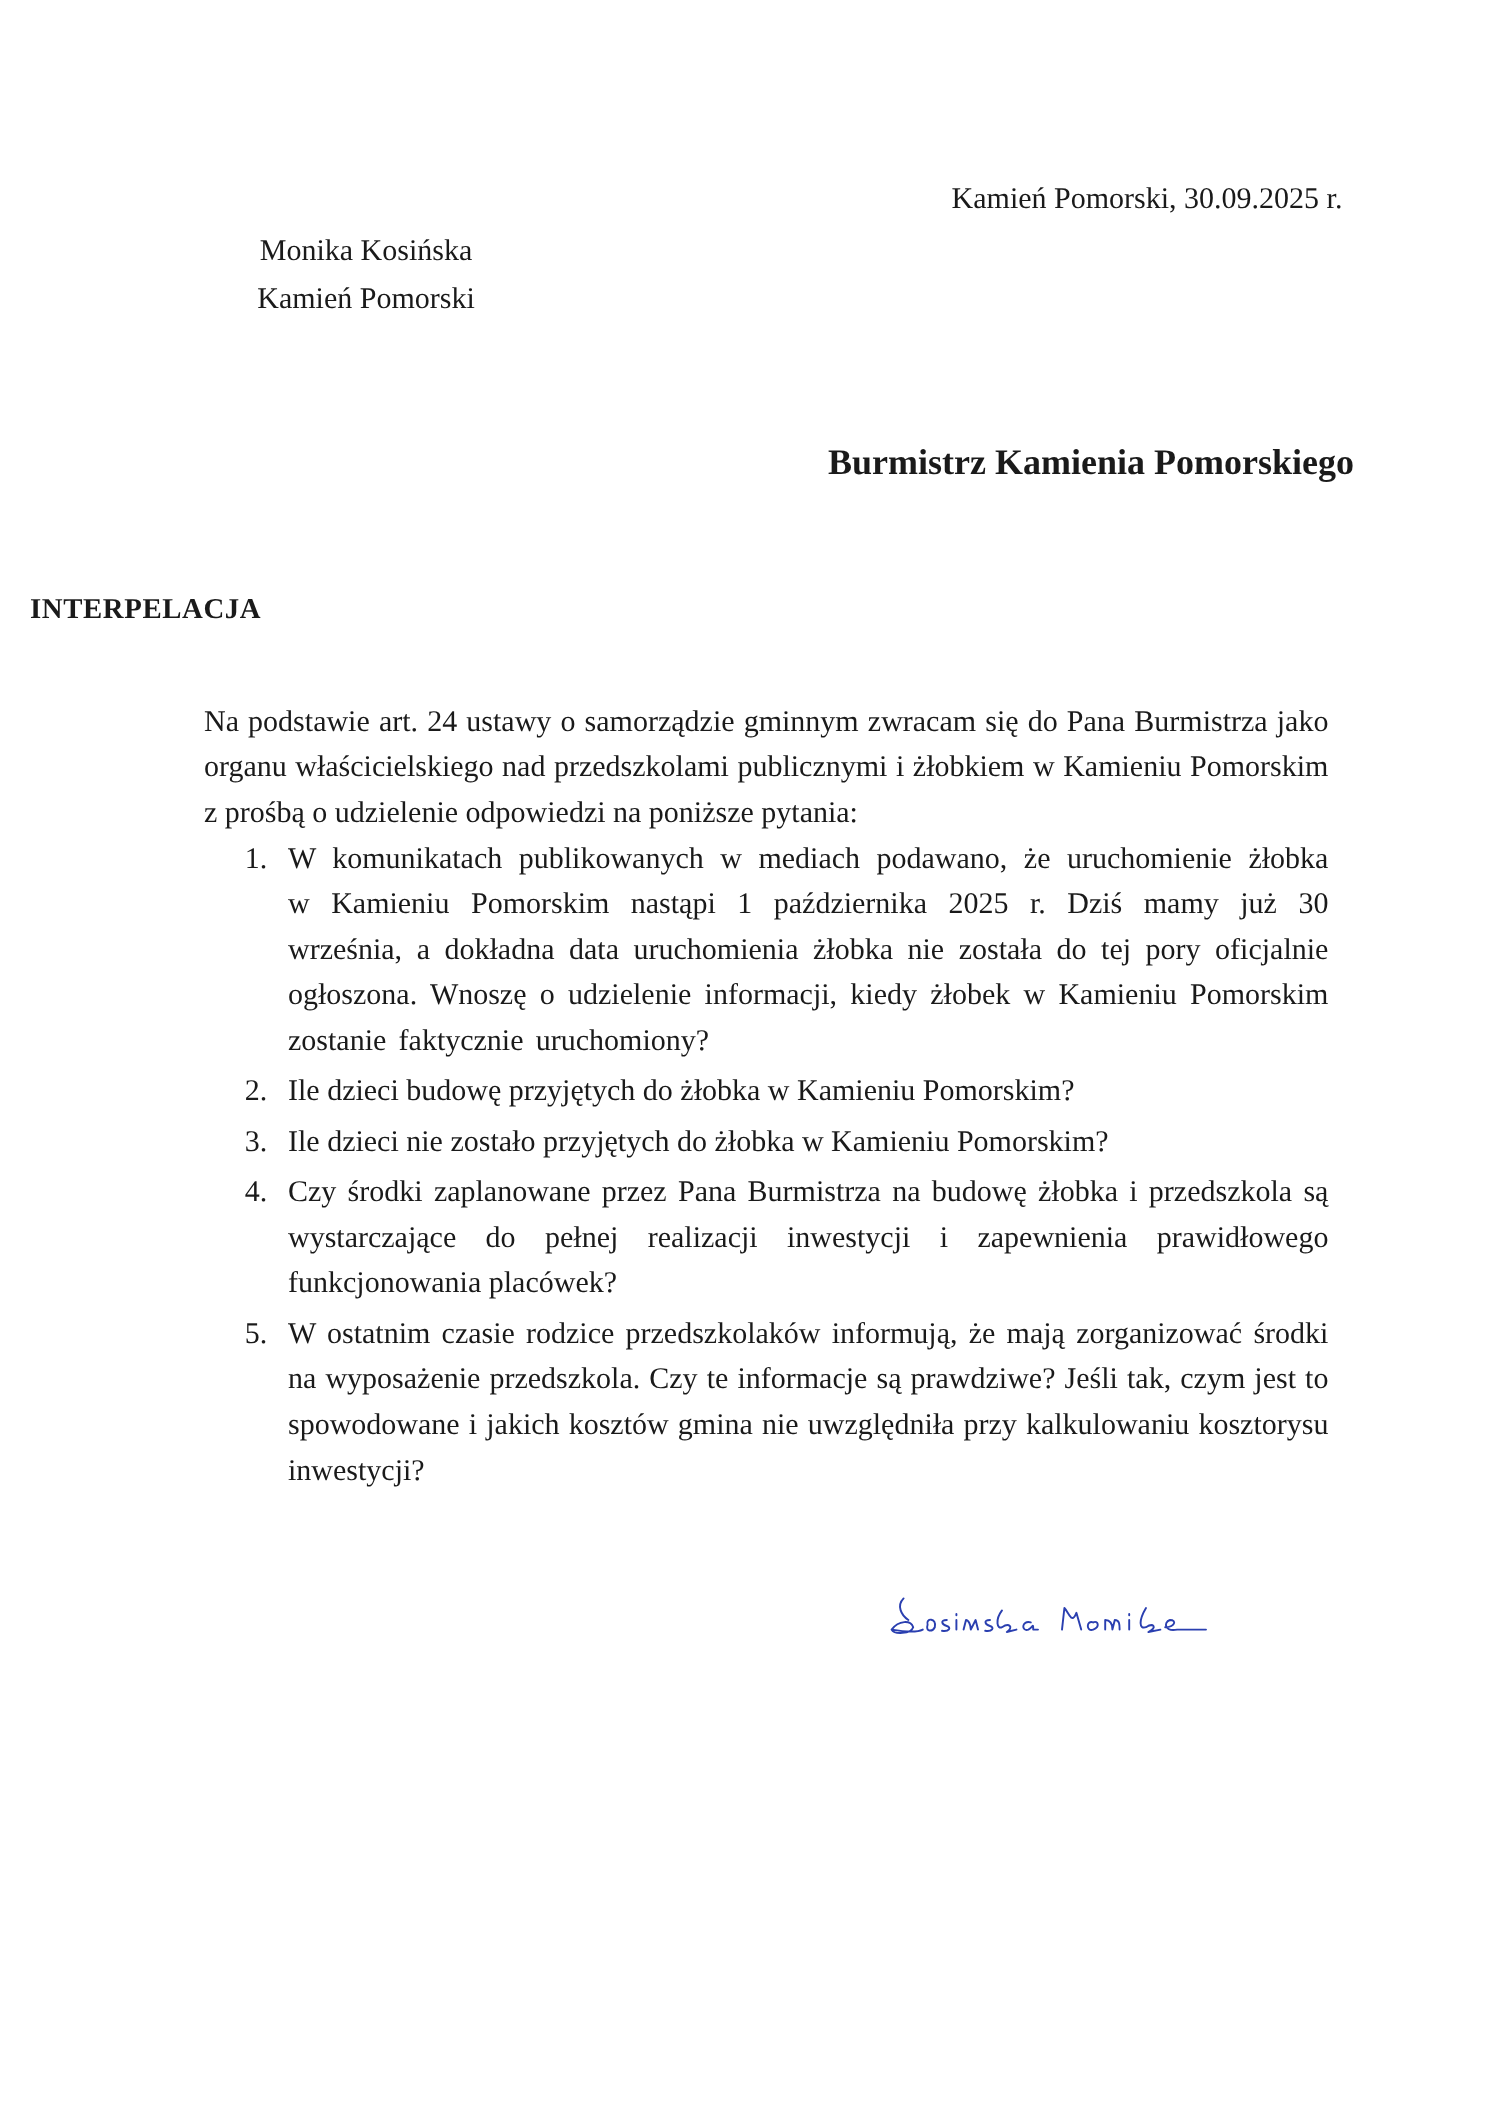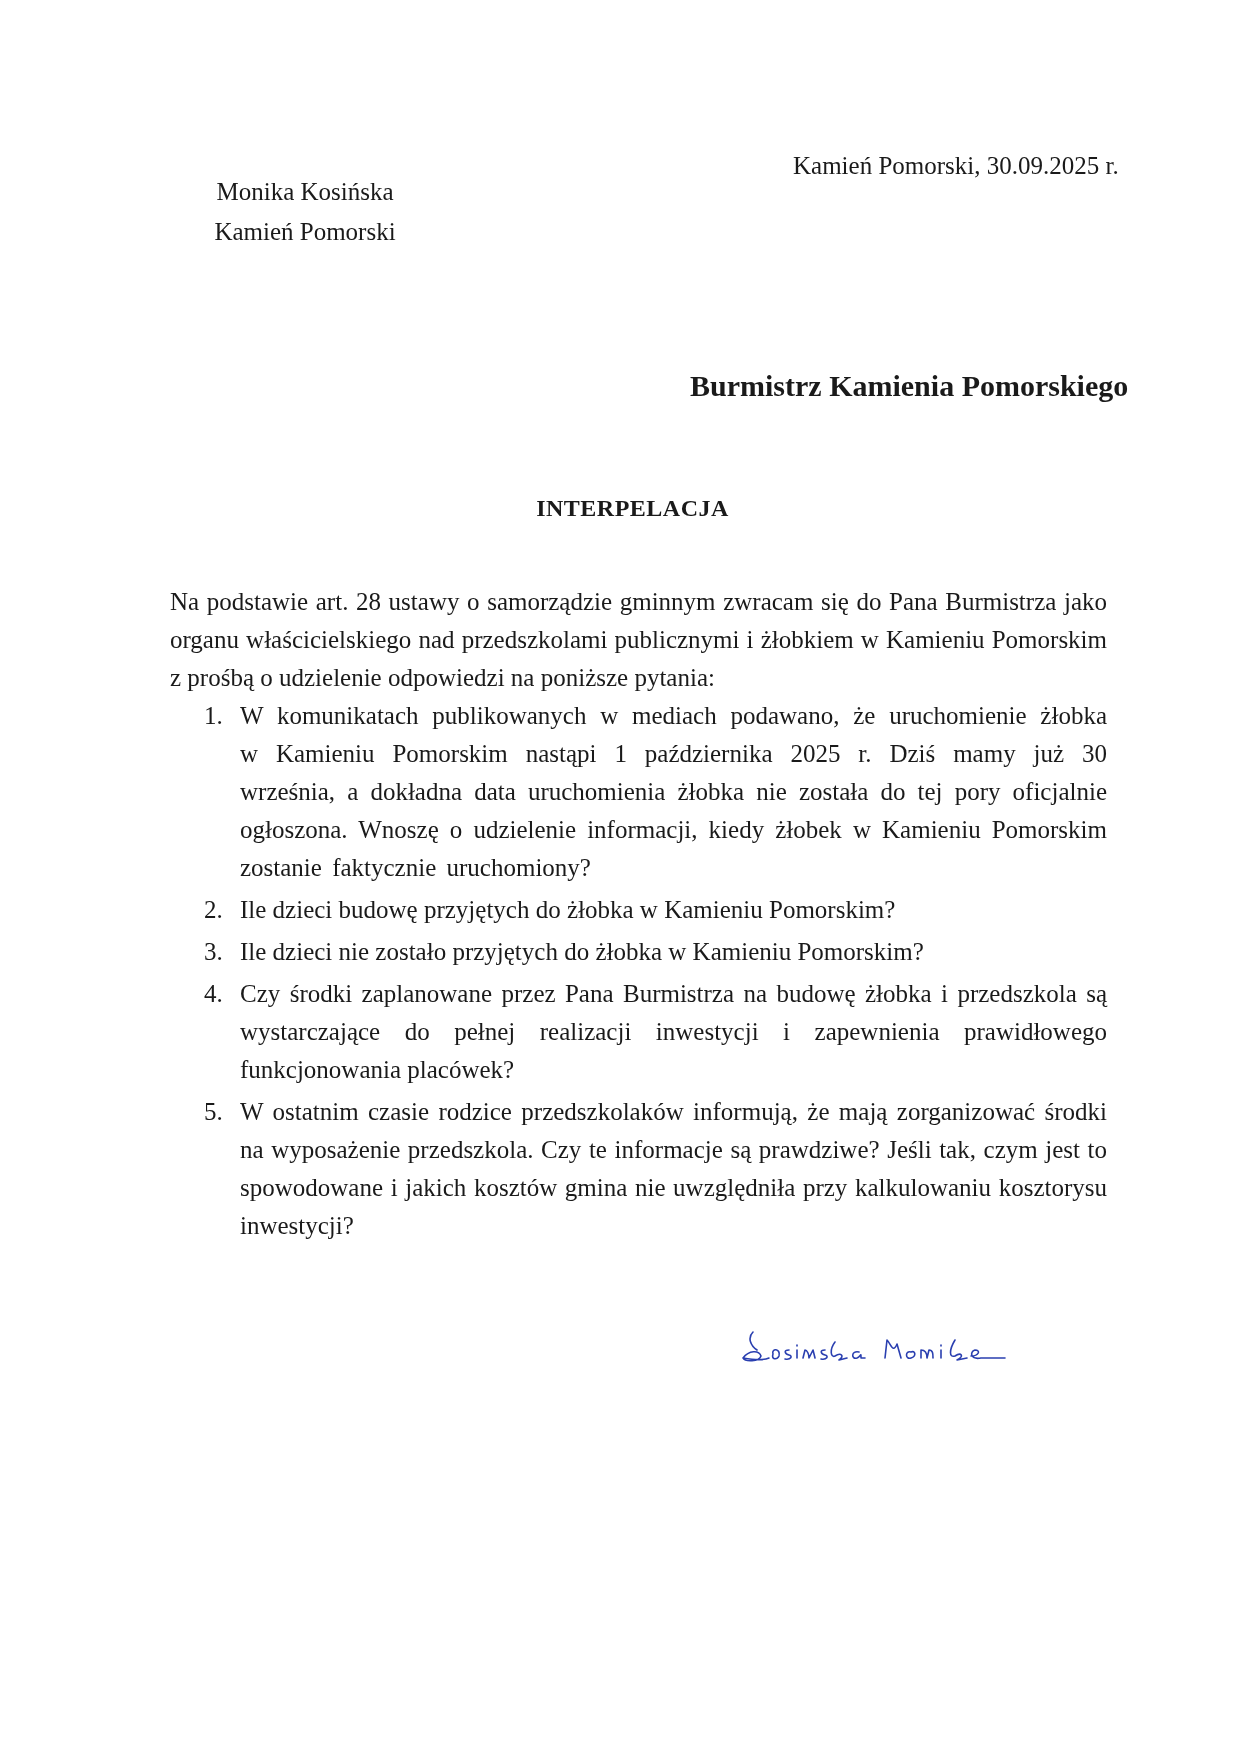--- a/index.html
+++ b/index.html
@@ -1,24 +1,24 @@
 <!DOCTYPE html>
 <html><head>
   <meta charset="utf-8">
   <style>
     html, body { margin: 0; padding: 0; background: #ffffff; }
     body { width: 1240px; height: 1754px; position: relative; overflow: hidden;
            font-family: "Liberation Serif", "DejaVu Serif", serif; color: #1a1a1a; }
     .page { position: absolute; inset: 0; background: #fff; padding-left: 18px; }
     .abs { position: absolute; white-space: nowrap; }
     .place-date { left: 793px; top: 152px; font-size: 25px; }
-    .sender { position: absolute; left: 195px; top: 172px; width: 220px; text-align: center; font-size: 25px; }
+    .sender { position: absolute; left: 195px; top: 190px; width: 220px; text-align: center; font-size: 25px; }
     .sender div { height: 40px; line-height: 40px; }
     .recipient { left: 690px; top: 369px; font-size: 30px; font-weight: bold; }
-    .title { left: 0; right: 0; top: 495px; text-align: center; font-size: 24px; font-weight: bold; letter-spacing: 0.5px; padding-left: 25px; }
+    .title { left: 0; right: 0; top: 495px; font-size: 24px; font-weight: bold; letter-spacing: 0.5px; padding-left: 25px; }
     .body { position: absolute; left: 170px; top: 583px; width: 937px; font-size: 25px; line-height: 38px; }
     .intro { text-align: justify; text-align-last: left; margin: 0; }
     ol.questions { list-style: none; margin: 0; padding: 0; }
     ol.questions li { position: relative; padding-left: 70px; text-align: justify; text-align-last: left; margin-bottom: 4px; }
     ol.questions li .num { position: absolute; left: 34px; top: 0; }
     .q1 .text { word-spacing: 4px; }
     .signature { position: absolute; left: 735px; top: 1320px; width: 300px; height: 50px; }
   </style>
 </head>
 <body>
@@ -30,21 +30,21 @@
   <div class="sender">
     <div>Monika Kosińska</div>
     <div>Kamień Pomorski</div>
   </div>
 
   <div class="abs recipient">Burmistrz Kamienia Pomorskiego</div>
 
   <div class="abs title">INTERPELACJA</div>
 
   <div class="body">
-    <p class="intro">Na podstawie art. 28 ustawy o samorządzie gminnym zwracam się do Pana Burmistrza jako organu właścicielskiego nad przedszkolami publicznymi i żłobkiem w Kamieniu Pomorskim z prośbą o udzielenie odpowiedzi na poniższe pytania:</p>
+    <p class="intro">Na podstawie art. 24 ustawy o samorządzie gminnym zwracam się do Pana Burmistrza jako organu właścicielskiego nad przedszkolami publicznymi i żłobkiem w Kamieniu Pomorskim z prośbą o udzielenie odpowiedzi na poniższe pytania:</p>
     <ol class="questions">
       <li class="q1">
         <span class="num">1.</span>
         <span class="text">W komunikatach publikowanych w mediach podawano, że uruchomienie żłobka w Kamieniu Pomorskim nastąpi 1 października 2025 r. Dziś mamy już 30 września, a dokładna data uruchomienia żłobka nie została do tej pory oficjalnie ogłoszona. Wnoszę o udzielenie informacji, kiedy żłobek w Kamieniu Pomorskim zostanie faktycznie uruchomiony?</span>
       </li>
       <li>
         <span class="num">2.</span>
         <span class="text">Ile dzieci budowę przyjętych do żłobka w Kamieniu Pomorskim?</span>
       </li>
       <li>

